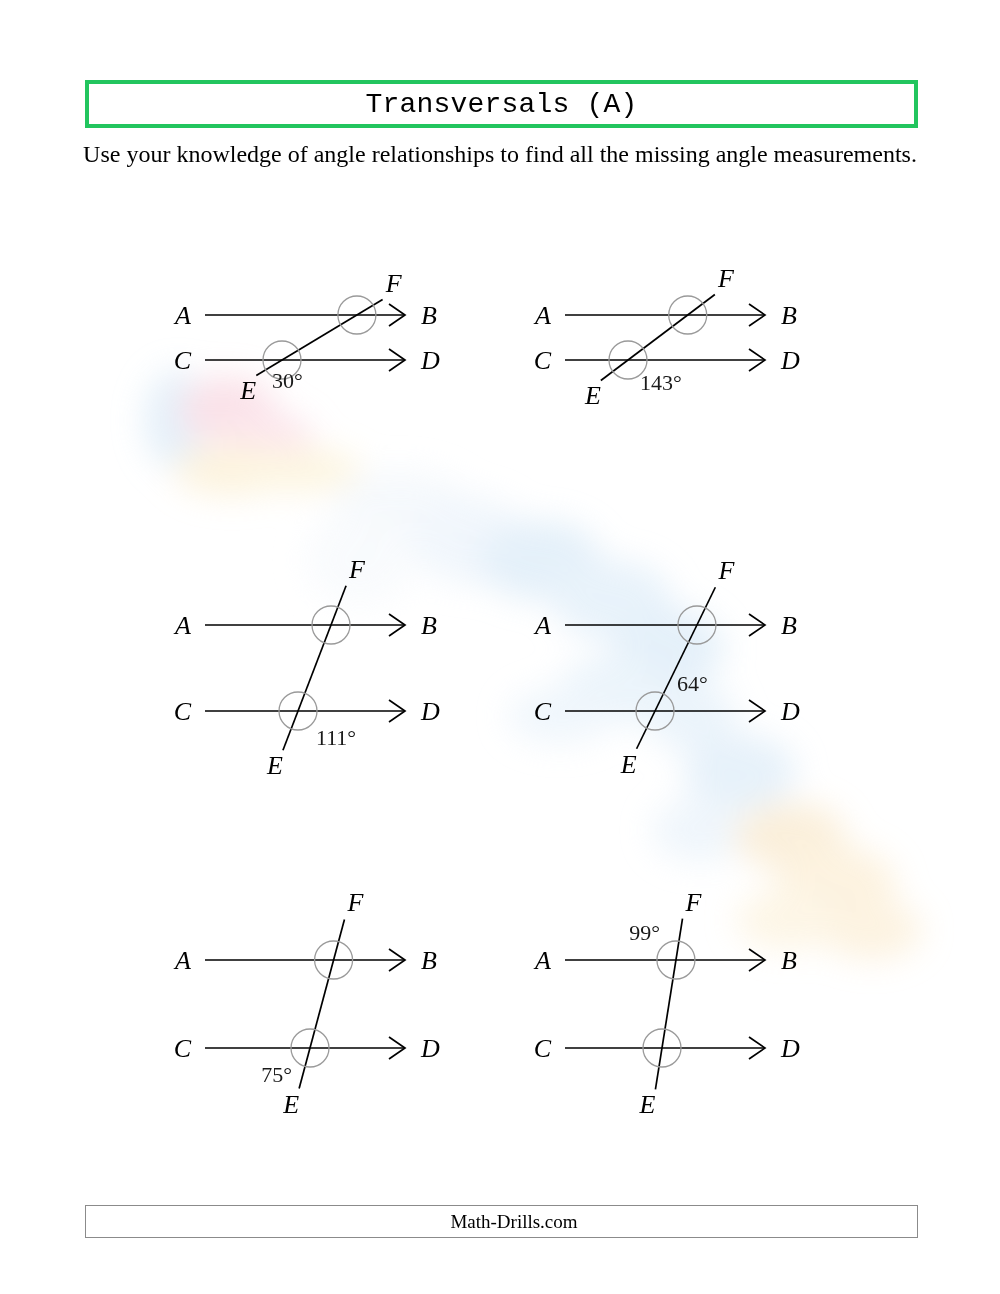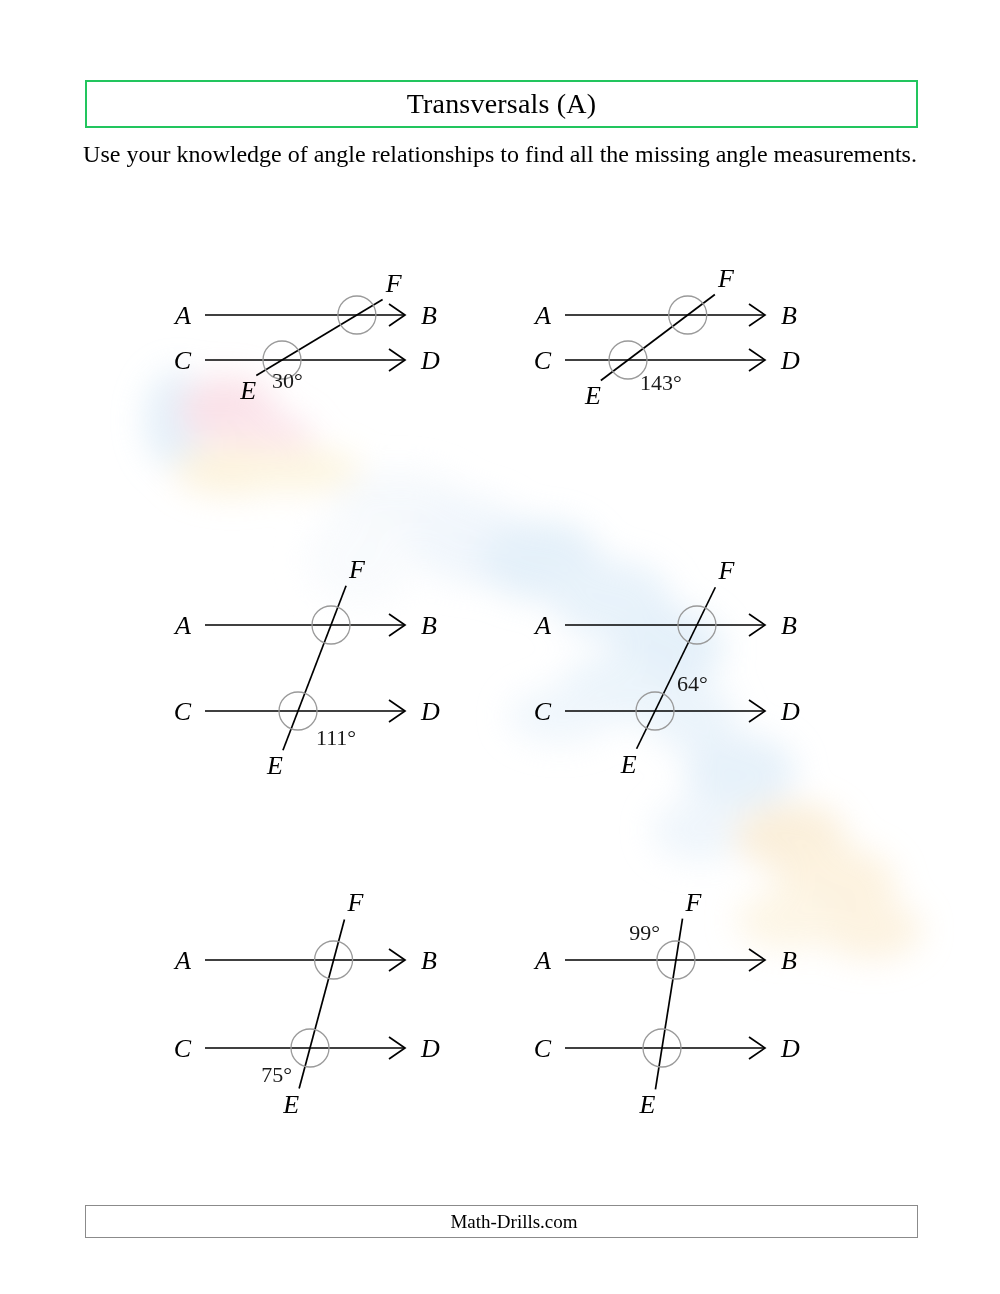--- a/index.html
+++ b/index.html
@@ -25,27 +25,28 @@
     z-index: 0;
   }
 
   
   #title-box {
     position: absolute;
     left: 85px;
     top: 80px;
     width: 833px;
     height: 48px;
-    border: 2px solid #22c55e;
+    border: 4px solid #22c55e;
     box-sizing: border-box;
     display: flex;
     align-items: center;
     justify-content: center;
     z-index: 3;
     background: transparent;
+    font-family: Liberation Mono, monospace;
   }
   #title-text {
     font-size: 28px;
     letter-spacing: 0.2px;
     white-space: nowrap;
   }
   #instructions {
     position: absolute;
     left: 0;
     top: 141px;

